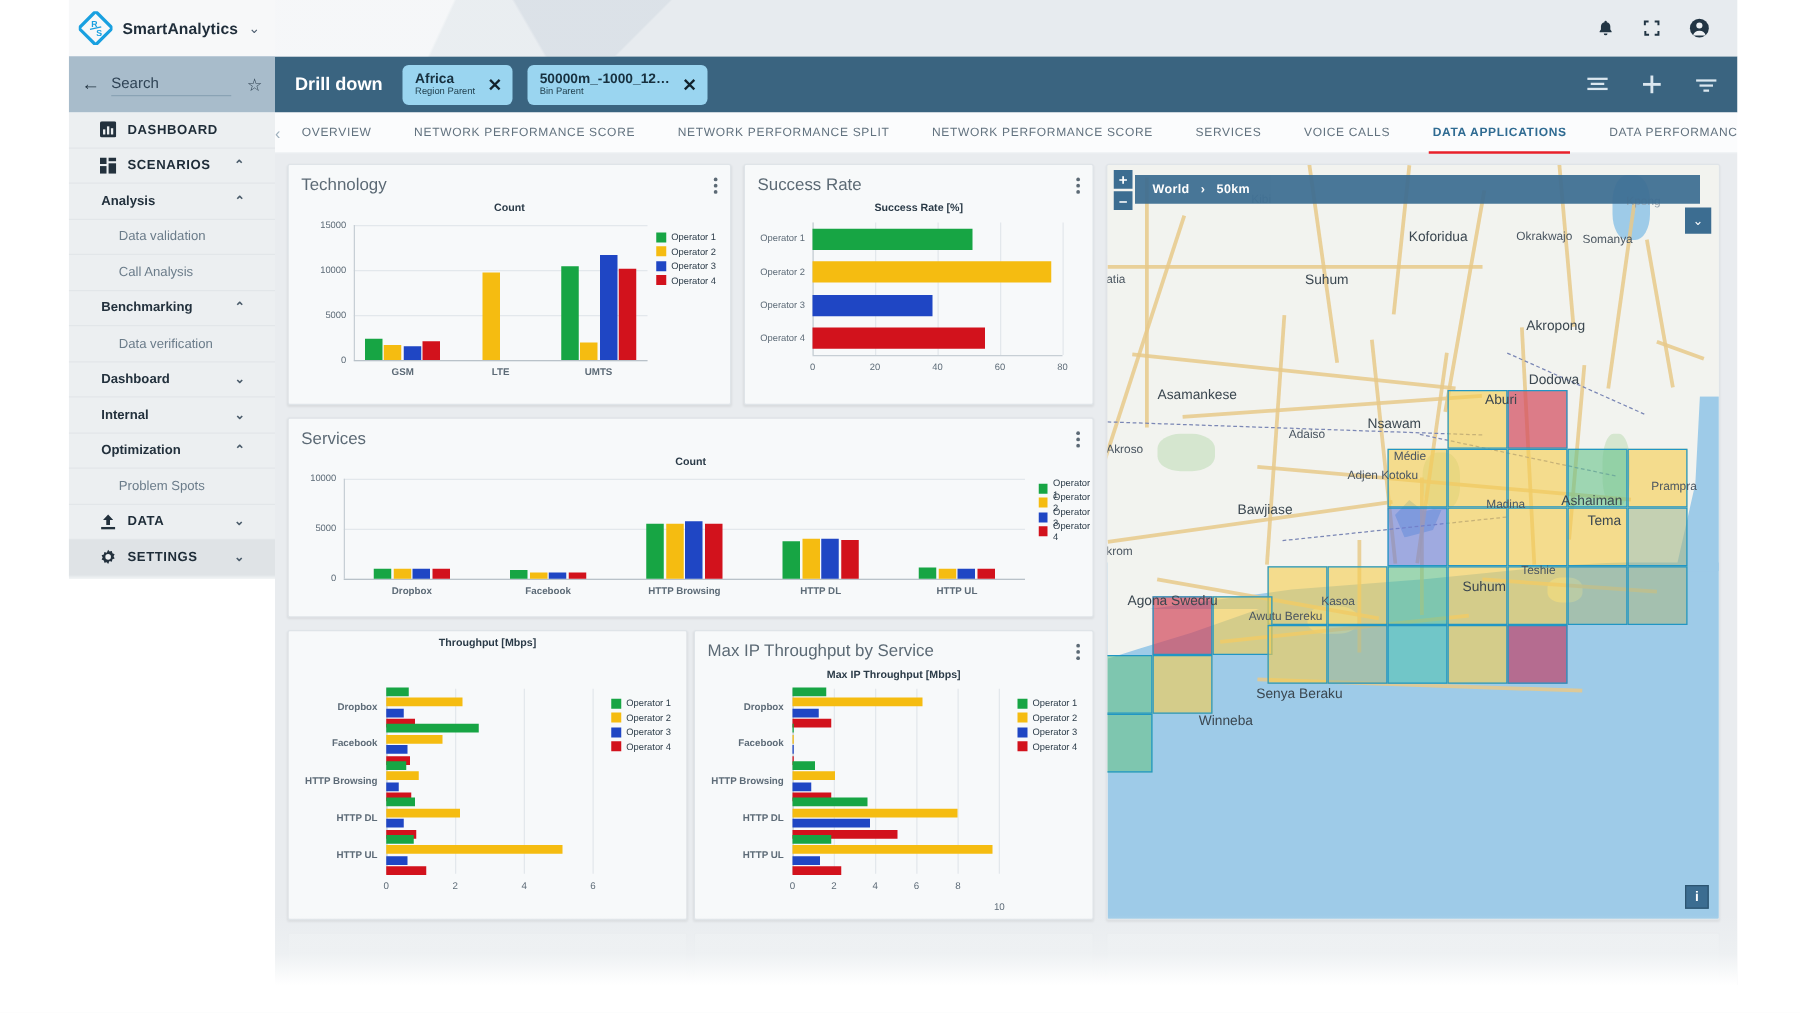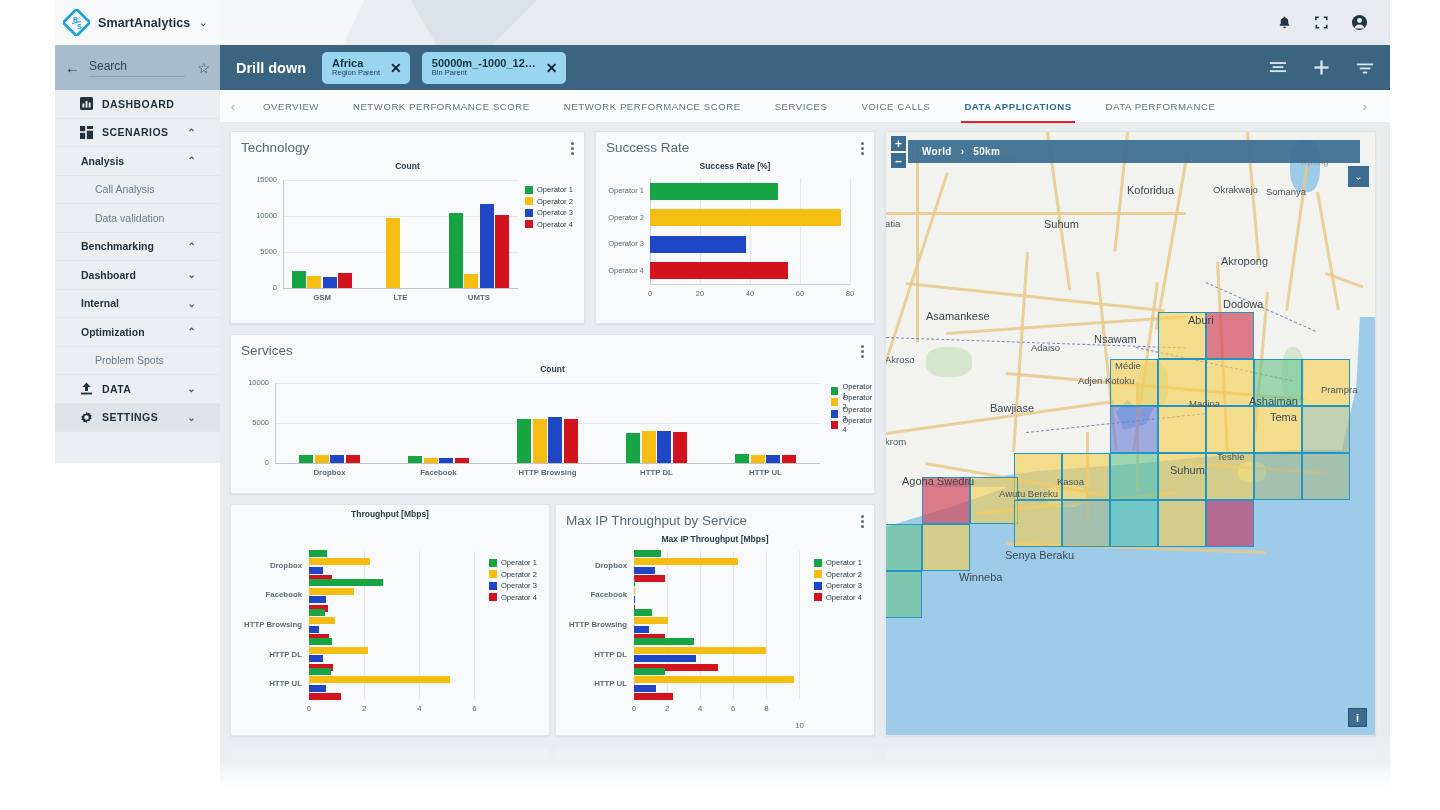--- a/index.html
+++ b/index.html
@@ -251,28 +251,31 @@
           </svg>
         </span>
         <span class="lbl">SCENARIOS</span>
         <span class="sb-chev">⌃</span>
       </div>
       <div class="sb-item sb-l1">
         <span class="lbl">Analysis</span>
         <span class="sb-chev">⌃</span>
       </div>
       <div class="sb-item sb-l2">
+        <span class="lbl">Data validation</span>
+      </div>
+      <div class="sb-item sb-l2">
         <span class="lbl">Call Analysis</span>
-      </div>
-      <div class="sb-item sb-l2">
-        <span class="lbl">Data validation</span>
       </div>
       <div class="sb-item sb-l1">
         <span class="lbl">Benchmarking</span>
         <span class="sb-chev">⌃</span>
+      </div>
+      <div class="sb-item sb-l2">
+        <span class="lbl">Data verification</span>
       </div>
       <div class="sb-item sb-l1">
         <span class="lbl">Dashboard</span>
         <span class="sb-chev">⌄</span>
       </div>
       <div class="sb-item sb-l1">
         <span class="lbl">Internal</span>
         <span class="sb-chev">⌄</span>
       </div>
       <div class="sb-item sb-l1">
@@ -342,20 +345,21 @@
           </svg>
       </span>
     </div>
   </div>
 
   <div class="tabbar">
     <span class="tab-arrow">‹</span>
     <div id="tablist" style="display:flex;align-items:center;">
         <div class="tab">OVERVIEW</div>
         <div class="tab">NETWORK PERFORMANCE SCORE</div>
+        <div class="tab">NETWORK PERFORMANCE SPLIT</div>
         <div class="tab">NETWORK PERFORMANCE SCORE</div>
         <div class="tab">SERVICES</div>
         <div class="tab">VOICE CALLS</div>
         <div class="tab active">DATA APPLICATIONS</div>
         <div class="tab">DATA PERFORMANCE</div>
       </div>
     <div class="tab-right">
       <span class="tab-arrow">›</span>
 
     </div>

